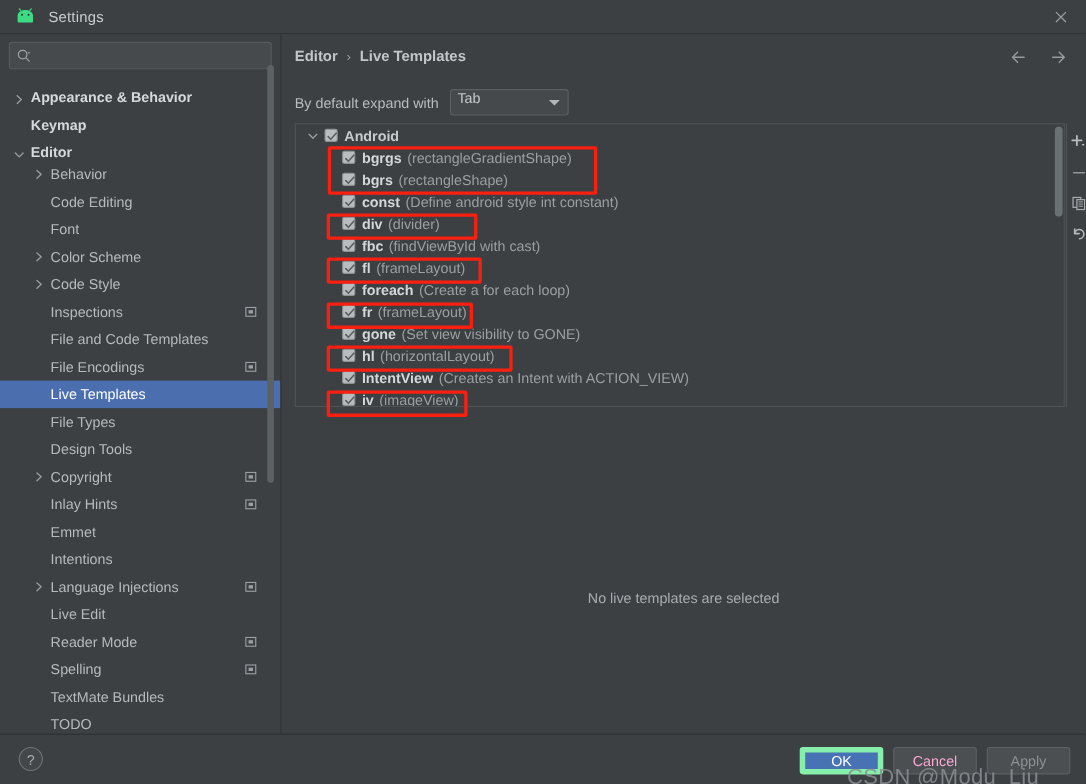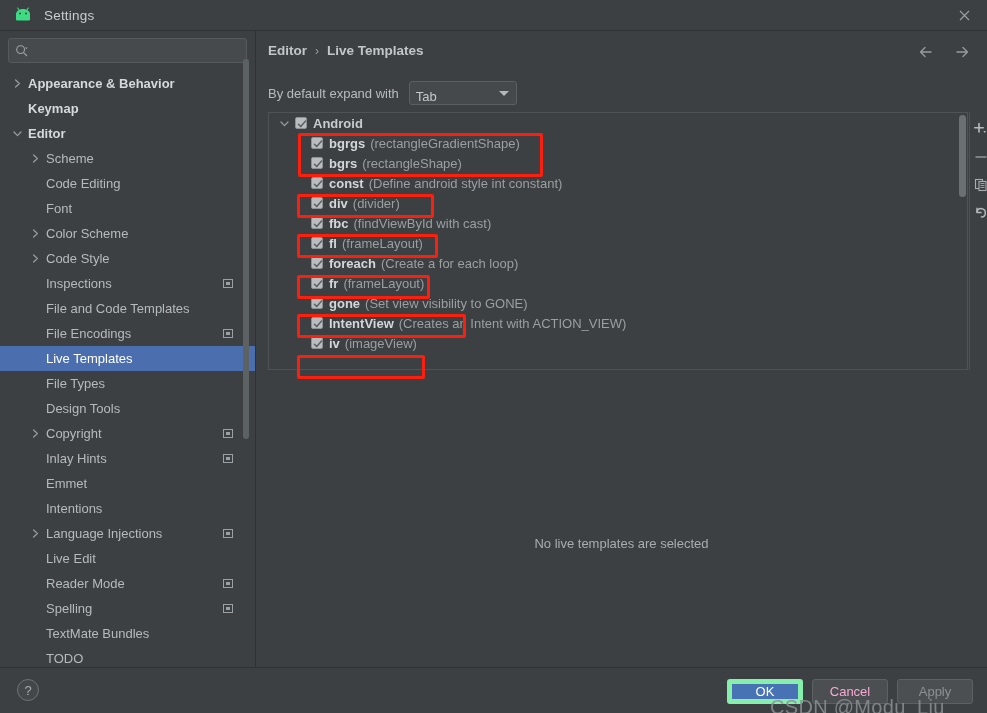--- a/index.html
+++ b/index.html
@@ -54,21 +54,21 @@
   .search-input::placeholder { color: #7d8184; }
 
   .tree {
     position: absolute; left: 0; top: 40px; width: 255px; height: 596px;
     overflow: hidden;
   }
   .tree-row {
     position: relative; height: 25px; display: flex; align-items: center;
     font-size: 13px; color: #b6babd; cursor: pointer; padding-right: 20px;
   }
-  .tree-row.top  { color: #d6d9db; font-weight: bold; }
+  .tree-row.top  { color: #d6d9db; font-weight: bold; align-items: flex-end; }
   .tree-row.selected { background: #4b6eaf; color: #ffffff; }
   .tw-arrow {
     width: 11px; height: 11px; flex: 0 0 auto; margin-right: 5px; opacity: .8;
   }
   .tw-arrow.hidden { visibility: hidden; }
   .tw-label { white-space: nowrap; overflow: hidden; text-overflow: ellipsis; }
   .cfg-icon {
     position: absolute; right: 22px; top: 8px; width: 10px; height: 9px;
     border: 1px solid #9ba0a4;
   }
@@ -110,21 +110,21 @@
   .nav-arrow { width: 20px; height: 20px; cursor: pointer; opacity: .85; }
 
   .expand-row {
     position: absolute; left: 12px; top: 50px;
     display: flex; align-items: center;
   }
   .expand-label { font-size: 13px; color: #b8bcbf; }
   .combo {
     margin-left: 10px; width: 108px; height: 24px;
     background: #45494c; border: 1px solid #5a5f62; border-radius: 3px;
-    display: flex; align-items: flex-end; padding: 0 6px; cursor: pointer;
+    display: flex; align-items: flex-start; padding: 0 6px; cursor: pointer;
     position: relative;
   }
   .combo-value { font-size: 13px; color: #c6c9cb; }
   .combo-arrow {
     position: absolute; right: 7px; top: 9px;
     width: 0; height: 0; border-left: 5px solid transparent;
     border-right: 5px solid transparent; border-top: 5px solid #b4b8bb;
   }
 
   
@@ -261,21 +261,21 @@
         <div class="tree-row indent-0 top">
           <svg class="tw-arrow" viewBox="0 0 11 11">
             <path d="M2 4 L5.5 7.6 L9 4" stroke="#b0b4b7" stroke-width="1.25" fill="none" stroke-linecap="round" stroke-linejoin="round"></path>
           </svg>
           <span class="tw-label">Editor</span>
         </div>
         <div class="tree-row indent-1">
           <svg class="tw-arrow" viewBox="0 0 11 11">
             <path d="M3.6 2 L7.4 5.5 L3.6 9" stroke="#b0b4b7" stroke-width="1.25" fill="none" stroke-linecap="round" stroke-linejoin="round"></path>
           </svg>
-          <span class="tw-label">Scheme</span>
+          <span class="tw-label">Behavior</span>
         </div>
         <div class="tree-row indent-1">
           <svg class="tw-arrow hidden" viewBox="0 0 11 11">
             <path d="M3.6 2 L7.4 5.5 L3.6 9" stroke="#b0b4b7" stroke-width="1.25" fill="none" stroke-linecap="round" stroke-linejoin="round"></path>
           </svg>
           <span class="tw-label">Code Editing</span>
         </div>
         <div class="tree-row indent-1">
           <svg class="tw-arrow hidden" viewBox="0 0 11 11">
             <path d="M3.6 2 L7.4 5.5 L3.6 9" stroke="#b0b4b7" stroke-width="1.25" fill="none" stroke-linecap="round" stroke-linejoin="round"></path>
@@ -523,20 +523,29 @@
             </span>
             <span class="abbr">gone</span>
             <span class="desc">(Set view visibility to GONE)</span>
           </div>
           <div class="lrow item">
             <span class="cb">
               <svg width="12" height="12" viewBox="0 0 12 12">
                 <path d="M2.4 6.2 L4.7 8.6 L9.6 3.1" stroke="#5c6164" stroke-width="1.5" fill="none" stroke-linecap="round" stroke-linejoin="round"></path>
               </svg>
             </span>
+            <span class="abbr">hl</span>
+            <span class="desc">(horizontalLayout)</span>
+          </div>
+          <div class="lrow item">
+            <span class="cb">
+              <svg width="12" height="12" viewBox="0 0 12 12">
+                <path d="M2.4 6.2 L4.7 8.6 L9.6 3.1" stroke="#5c6164" stroke-width="1.5" fill="none" stroke-linecap="round" stroke-linejoin="round"></path>
+              </svg>
+            </span>
             <span class="abbr">IntentView</span>
             <span class="desc">(Creates an Intent with ACTION_VIEW)</span>
           </div>
           <div class="lrow item">
             <span class="cb">
               <svg width="12" height="12" viewBox="0 0 12 12">
                 <path d="M2.4 6.2 L4.7 8.6 L9.6 3.1" stroke="#5c6164" stroke-width="1.5" fill="none" stroke-linecap="round" stroke-linejoin="round"></path>
               </svg>
             </span>
             <span class="abbr">iv</span>

